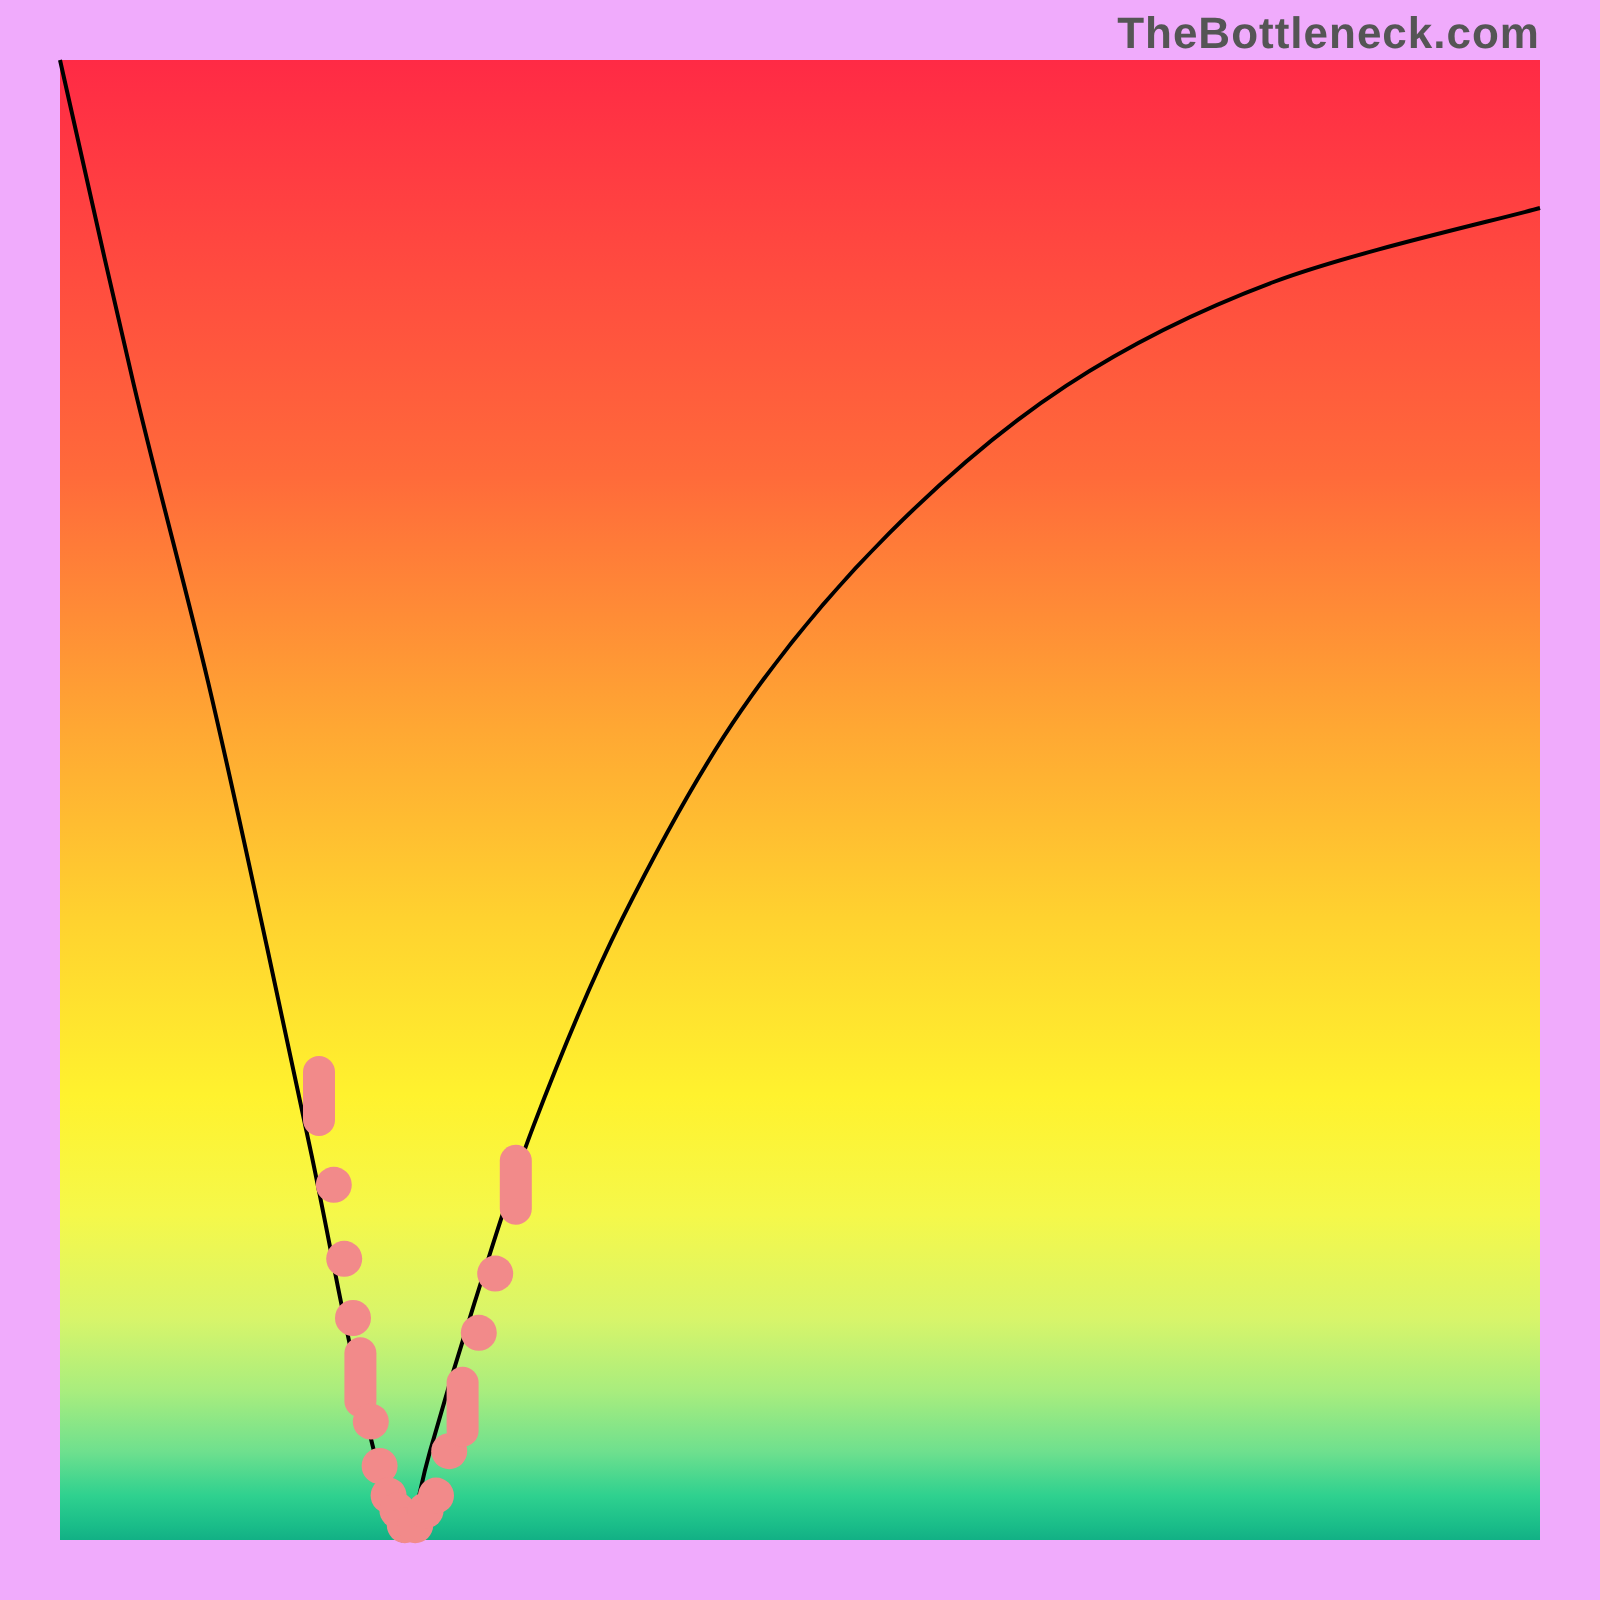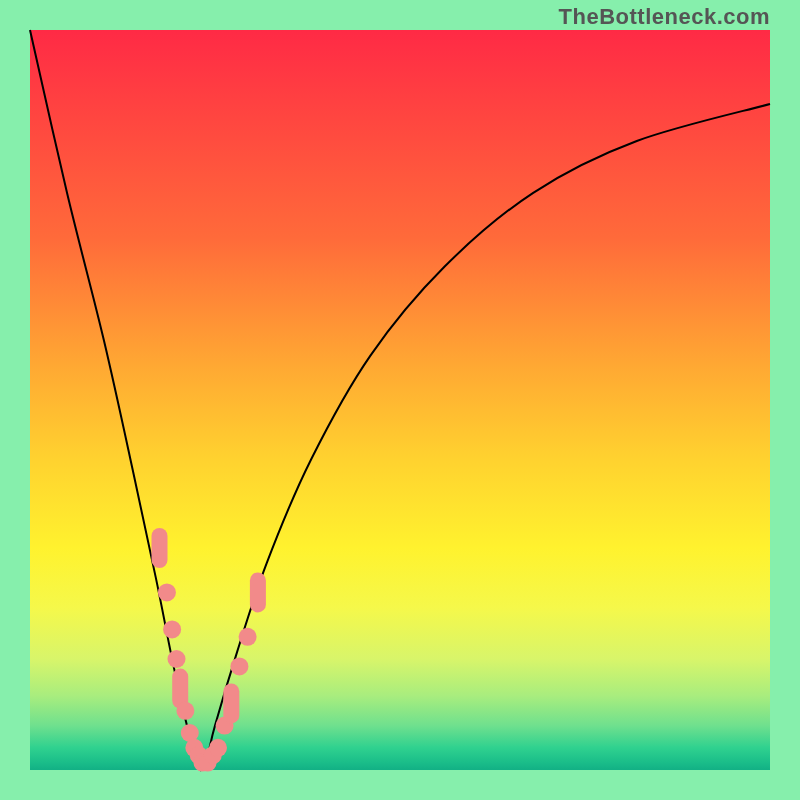--- a/index.html
+++ b/index.html
@@ -8,21 +8,21 @@
     width: 800px;
     height: 800px;
     background: #000;
     font-family: Arial, Helvetica, sans-serif;
     overflow: hidden;
   }
   .frame {
     position: relative;
     width: 800px;
     height: 800px;
-    background: #86efac;
+    background: #f0abfc;
   }
   .plot-area {
     position: absolute;
     left: 30px;
     top: 30px;
     width: 740px;
     height: 740px;
     background: linear-gradient(to bottom,
       #ff2a45 0%,
       #ff4640 12%,

